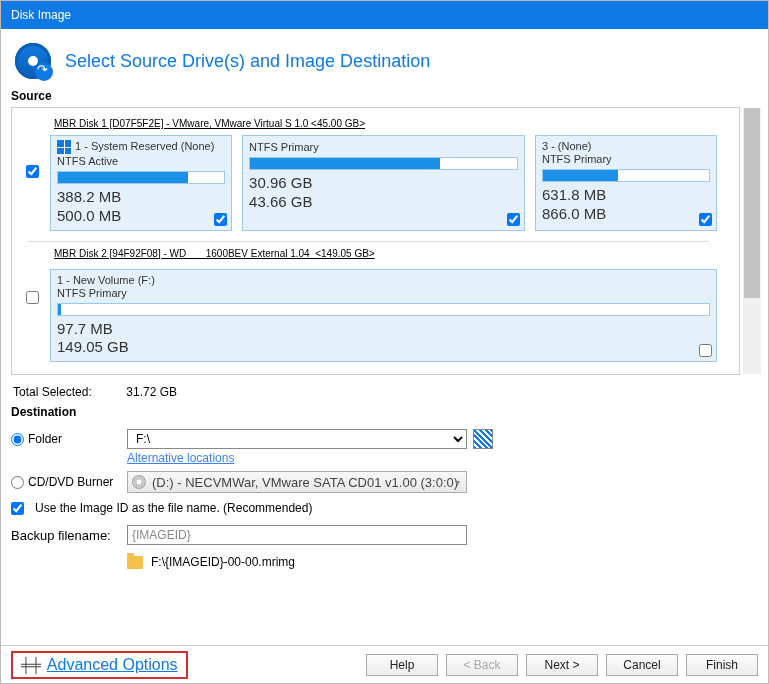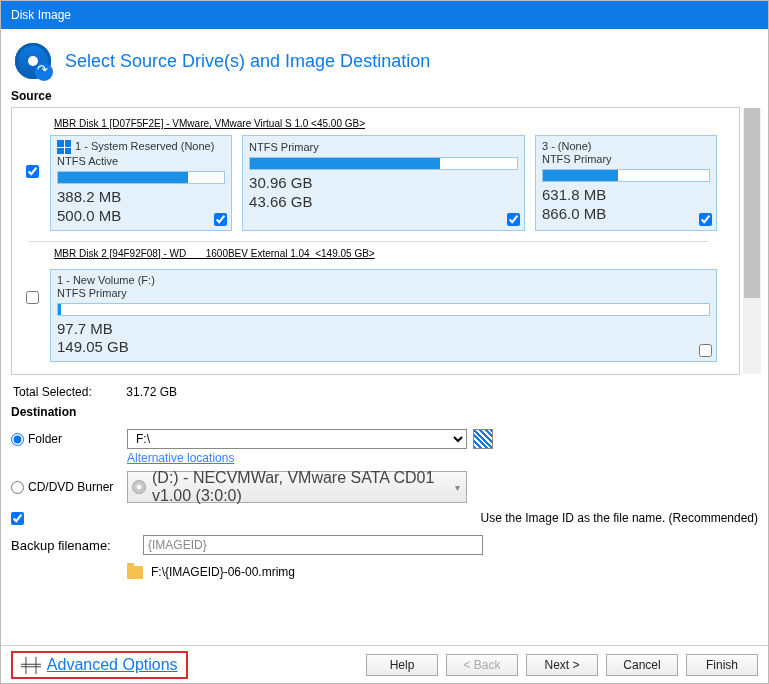--- a/index.html
+++ b/index.html
@@ -36,27 +36,27 @@
   .dest-box { padding:0 10px; font-size:12px; }
   .dest-row { display:flex; align-items:center; margin-top:6px; gap:6px; }
   .dest-label { width:110px; display:flex; align-items:center; gap:4px; }
   input[type=radio] { width:13px; height:13px; margin:0; }
   .folder-select { flex:1; max-width:340px; }
   .txtfield { border:1px solid #888; height:20px; font-size:12px; padding:1px 4px; width:100%; background:#fff; }
   select.txtfield { appearance:auto; }
   .browse-btn { width:20px; height:20px; border:1px solid #888; background:repeating-linear-gradient(45deg,#0f7ae5 0 2px,#fff 2px 4px); }
   .alt-link { color:#3b82f6; text-decoration:underline; font-size:12px; margin-left:116px; margin-top:2px; display:inline-block; cursor:pointer; }
   .cd-select { flex:1; max-width:340px; }
-  .cd-combo { border:1px solid #aaa; background:linear-gradient(#f8f8f8,#e8e8e8); height:32px; display:flex; align-items:center; padding:0 4px; font-size:16px; color:#444; position:relative; }
+  .cd-combo { border:1px solid #aaa; background:linear-gradient(#f8f8f8,#e8e8e8); height:22px; display:flex; align-items:center; padding:0 4px; font-size:13px; color:#444; position:relative; }
   .cd-combo::after { content:"▾"; position:absolute; right:6px; color:#888; font-size:10px; }
   .cd-icon { width:14px; height:14px; border-radius:50%; background:radial-gradient(circle,#fff 25%,#c8c8c8 26% 60%,#aaa 61%); margin-right:6px; flex-shrink:0; }
-  .chk-row { margin-top:8px; display:flex; align-items:center; gap:4px; font-size:12px;justify-content:space-between; }
+  .chk-row { margin-top:8px; display:flex; align-items:center; gap:11px; font-size:12px; }
   .fname-row { display:flex; align-items:center; margin-top:10px; gap:6px; }
   .fname-row .lbl { width:110px; font-size:13px; }
-  .fname-row input { width:340px; color:#888;margin-left:16px; }
+  .fname-row input { width:340px; color:#888; }
   .path-row { margin-left:116px; margin-top:10px; display:flex; align-items:center; gap:8px; font-size:12px; }
   .folder-icon { width:16px; height:13px; background:#f6c04d; border-radius:1px; position:relative; }
   .folder-icon::before { content:""; position:absolute; top:-3px; left:0; width:7px; height:3px; background:#f6c04d; border-radius:1px 1px 0 0; }
   .footer { position:absolute; left:0; right:0; bottom:0; height:38px; border-top:1px solid #ccc; display:flex; align-items:center; padding:0 10px; gap:8px; background:#fff; }
   .adv-box { border:2px solid #d03030; padding:3px 8px; display:flex; align-items:center; gap:6px; color:#0f7ae5; cursor:pointer; }
   .adv-box .slider-icon { color:#444; font-size:14px; line-height:1; }
   .adv-box .txt { text-decoration:underline; font-size:16px; }
   .spacer { flex:1; }
   .btn { min-width:72px; height:22px; border:1px solid #aaa; background:linear-gradient(#fdfdfd,#ececec); font-size:12px; color:#222; cursor:pointer; }
   .btn:disabled { color:#aaa; }
@@ -198,21 +198,21 @@
     <span>Use the Image ID as the file name.  (Recommended)</span>
   </div>
 
   <div class="fname-row">
     <span class="lbl">Backup filename:</span>
     <input type="text" class="txtfield" value="{IMAGEID}" style="">
   </div>
 
   <div class="path-row">
     <span class="folder-icon"></span>
-    <span>F:\{IMAGEID}-06-00.mrimg</span>
+    <span>F:\{IMAGEID}-00-00.mrimg</span>
   </div>
 </div>
 
 <div class="footer">
   <div class="adv-box">
     <span class="slider-icon">╪╪</span>
     <span class="txt">Advanced Options</span>
   </div>
   <div class="spacer"></div>
   <button class="btn">Help</button>

